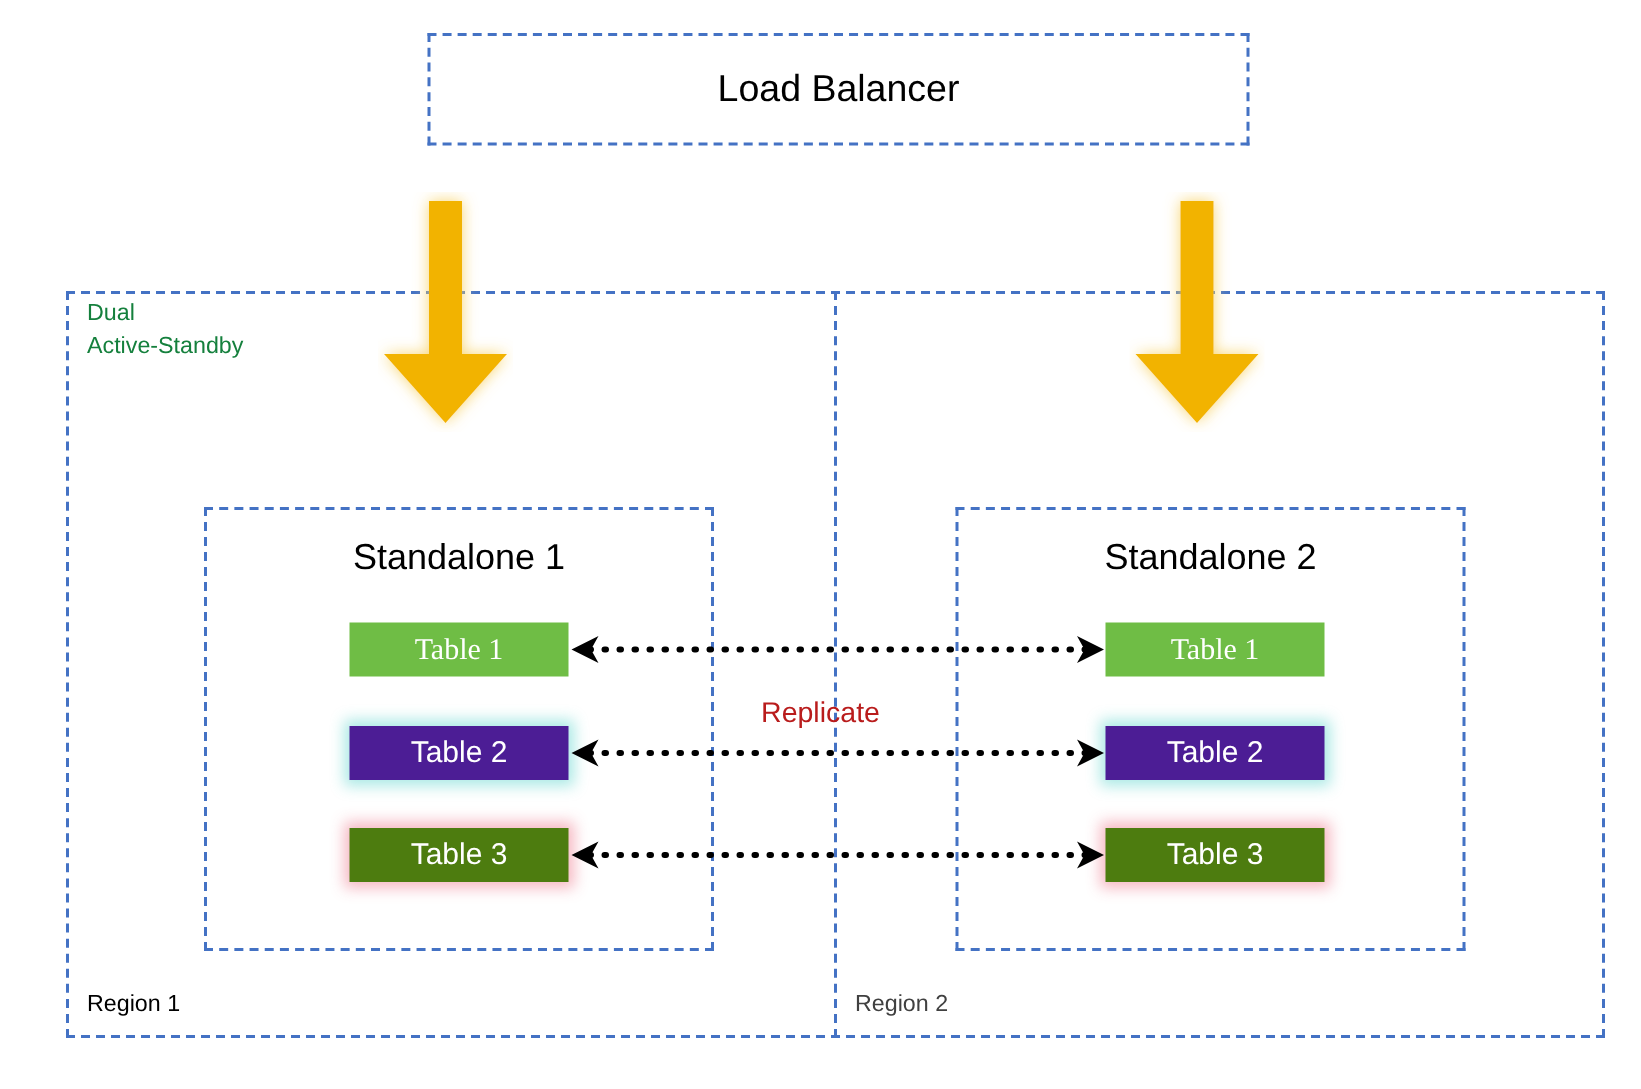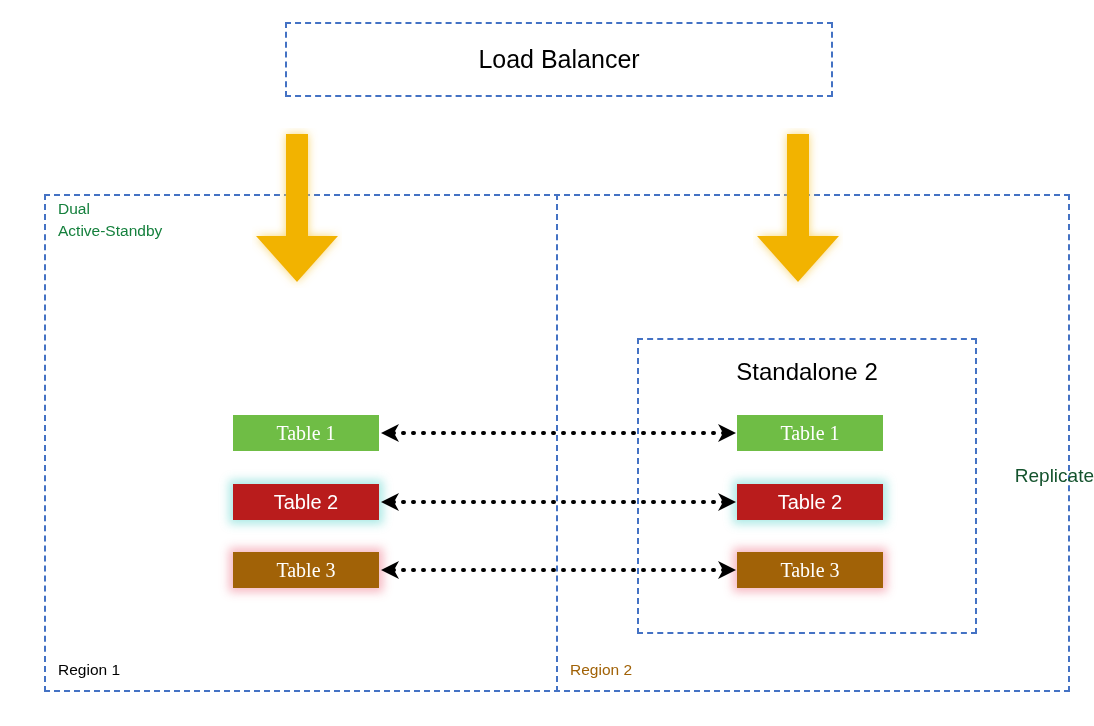--- a/index.html
+++ b/index.html
@@ -78,21 +78,21 @@
     left: 58px;
     top: 661px;
     font-size: 15.5px;
     color: #000000;
   }
   #region2-label {
     position: absolute;
     left: 570px;
     top: 661px;
     font-size: 15.5px;
-    color: #a16207;
+    color: #404040;
   }
 
   
   #standalone1 {
     left: 136px;
     top: 338px;
     width: 340px;
     height: 296px;
   }
   #standalone2 {
@@ -115,22 +115,22 @@
     position: absolute;
     width: 146px;
     height: 36px;
     line-height: 36px;
     text-align: center;
     color: #ffffff;
     font-size: 20px;
     box-sizing: border-box;
   }
   .chip-green  { background: #6fbd45; font-family: Liberation Serif, serif; }
-  .chip-teal   { background: #b91c1c; box-shadow: 0 0 9px 4px rgba(46,199,189,0.40); }
-  .chip-pink   { background: #a16207; box-shadow: 0 0 9px 4px rgba(232,69,95,0.38); font-family: Liberation Serif, serif; }
+  .chip-teal   { background: #4c1d95; box-shadow: 0 0 9px 4px rgba(46,199,189,0.40); }
+  .chip-pink   { background: #4d7c0f; box-shadow: 0 0 9px 4px rgba(232,69,95,0.38); }
 
   
   #s1-t1 { left: 233px; top: 415px; }
   #s1-t2 { left: 233px; top: 484px; }
   #s1-t3 { left: 233px; top: 552px; }
   
   #s2-t1 { left: 737px; top: 415px; }
   #s2-t2 { left: 737px; top: 484px; }
   #s2-t3 { left: 737px; top: 552px; }
 
@@ -141,23 +141,23 @@
     width: 1094px;
     height: 726px;
     pointer-events: none;
   }
 
   #replicate-label {
     position: absolute;
     left: 0;
     top: 465px;
     width: 1094px;
-    text-align: right;
+    text-align: center;
     font-size: 19px;
-    color: #14532d;
+    color: #b91c1c;
   }
 
   
   .yellow-arrow {
     position: absolute;
     width: 90px;
     height: 160px;
   }
   #yellow-arrow-left  { left: 252px; top: 128px; }
   #yellow-arrow-right { left: 753px; top: 128px; }
@@ -175,20 +175,23 @@
 
   <div id="region-divider"></div>
 
   <div id="dual-label">Dual
 Active-Standby</div>
 
   <div id="region1-label">Region 1</div>
 
   <div id="region2-label">Region 2</div>
 
+  <div class="dashed-box" id="standalone1">
+    <div class="standalone-title">Standalone 1</div>
+  </div>
 
   <div class="table-chip chip-green" id="s1-t1">Table 1</div>
   <div class="table-chip chip-teal" id="s1-t2">Table 2</div>
   <div class="table-chip chip-pink" id="s1-t3">Table 3</div>
 
   <div class="dashed-box" id="standalone2">
     <div class="standalone-title">Standalone 2</div>
   </div>
 
   <div class="table-chip chip-green" id="s2-t1">Table 1</div>

